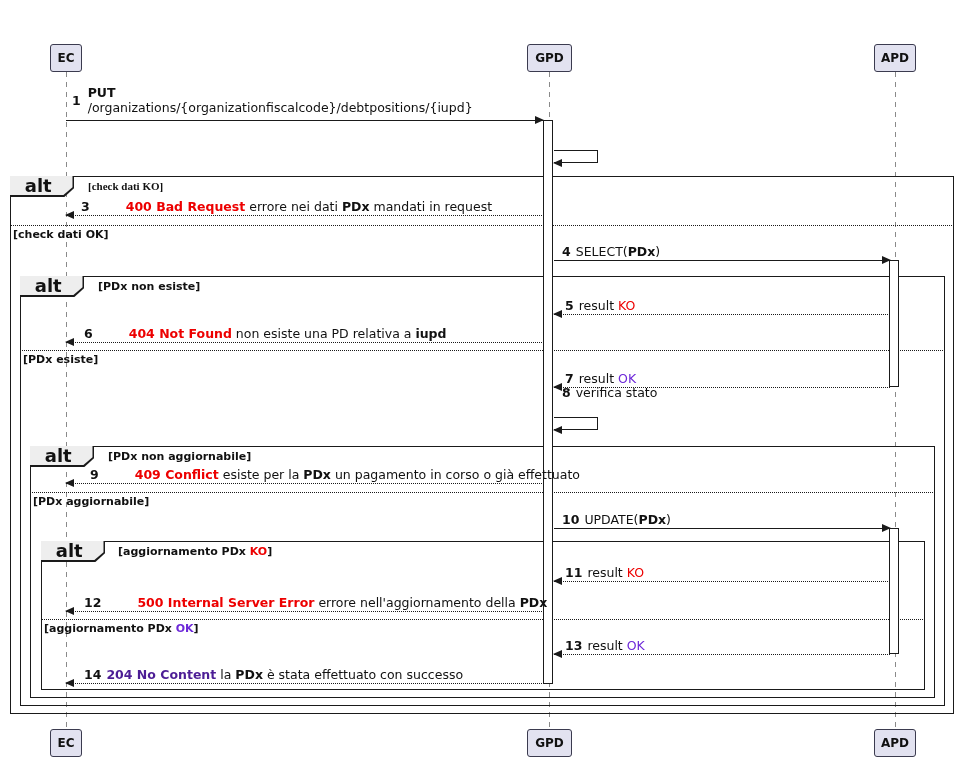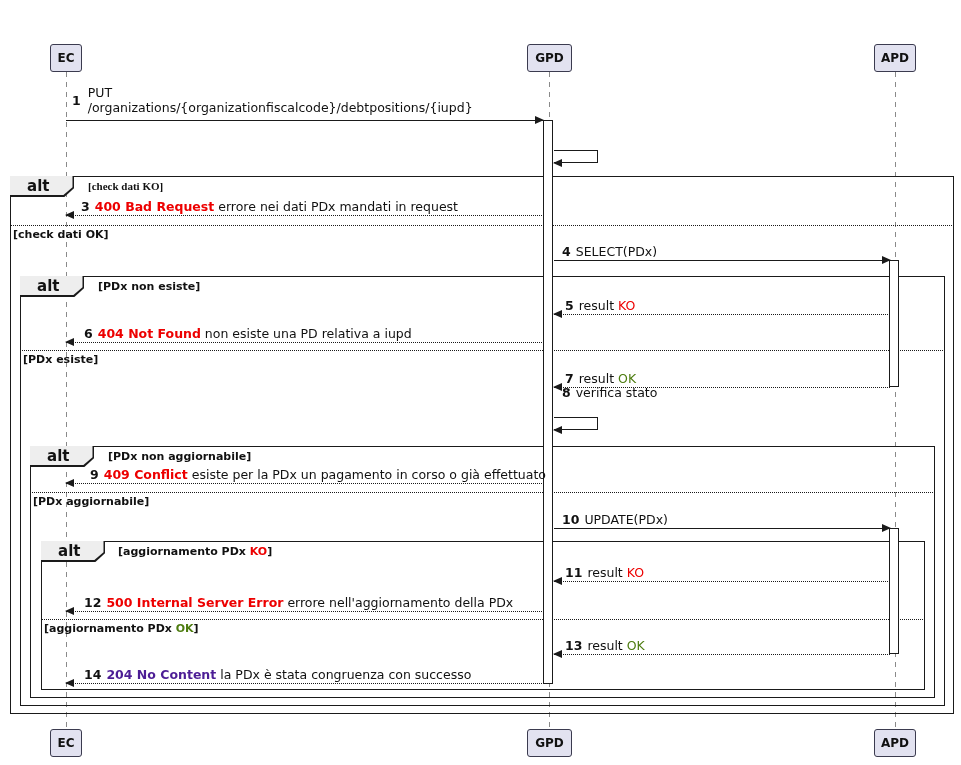--- a/index.html
+++ b/index.html
@@ -17,38 +17,38 @@
   
   .act{position:absolute;width:10px;background:#fff;border:1px solid #1a1a1a;box-sizing:border-box;z-index:5;}
   
   .frame{position:absolute;border:1.5px solid #1a1a1a;box-sizing:border-box;z-index:3;}
   .ftab{position:absolute;width:64px;height:21px;z-index:4;}
   .ftab .outer{position:absolute;inset:0;background:#1a1a1a;
     clip-path:polygon(0 0,100% 0,100% 58%,85% 100%,0 100%);}
   .ftab .inner{position:absolute;left:0;top:0;right:1.5px;bottom:1.8px;background:#EEEEEE;
     clip-path:polygon(0 0,100% 0,100% 58%,85% 100%,0 100%);
     display:flex;align-items:center;justify-content:center;padding-right:6px;
-    font-size:15px;font-weight:bold;}
+    font-size:18px;font-weight:bold;}
   .guard{position:absolute;font-size:11px;font-weight:bold;white-space:nowrap;z-index:6;}
   .divider{position:absolute;height:0;border-top:1px dotted #1a1a1a;z-index:4;}
   
   .line{position:absolute;height:0;border-top:1px solid #1a1a1a;z-index:6;}
   .dotted{border-top-style:dotted;}
   .head{position:absolute;width:0;height:0;border-top:4.5px solid transparent;border-bottom:4.5px solid transparent;top:-5px;}
   .head-r{right:-1px;border-left:9px solid #1a1a1a;}
   .head-l{left:-1px;border-right:9px solid #1a1a1a;}
   .self{position:absolute;width:44px;height:13px;border:1px solid #1a1a1a;border-left:none;box-sizing:border-box;z-index:6;}
   .self .head{left:-1px;bottom:-5px;top:auto;border-right:9px solid #1a1a1a;}
   
   .msg{position:absolute;font-size:12.5px;white-space:nowrap;z-index:7;line-height:15px;}
   .num{font-weight:bold;margin-right:5px;}
-  .b{font-weight:normal;}
+  .b{font-weight:bold;}
   .r{color:#ED0000;}
-  .rb{color:#ED0000;font-weight:bold;}
-  .g{color:#4d7c0f;}
+  .rb{color:#ED0000;font-weight:bold;margin-left:31px;}
+  .g{color:#6d28d9;}
   .gb{color:#4c1d95;font-weight:bold;}
   .msg1wrap{display:flex;align-items:center;gap:2px;}
   .msg1lines{display:flex;flex-direction:column;}
 </style>
 </head>
 <body>
 
 <div id="diagram">
 
 
@@ -179,18 +179,18 @@
   <div class="msg" style="left:84px;top:595px;"><span class="num">12</span><span><span class="rb">500 Internal Server Error</span><span> errore nell'aggiornamento della </span><span class="b">PDx</span></span></div>
   <div class="line dotted" style="left:66px;top:611px;width:478px;">
       <span class="head head-l"></span>
     </div>
 
   <div class="msg" style="left:565px;top:638px;"><span class="num">13</span><span><span>result </span><span class="g">OK</span></span></div>
   <div class="line dotted" style="left:554px;top:654px;width:336px;">
       <span class="head head-l"></span>
     </div>
 
-  <div class="msg" style="left:84px;top:667px;"><span class="num">14</span><span><span class="gb">204 No Content</span><span> la </span><span class="b">PDx</span><span> è stata congruenza con successo</span></span></div>
+  <div class="msg" style="left:84px;top:667px;"><span class="num">14</span><span><span class="gb">204 No Content</span><span> la </span><span class="b">PDx</span><span> è stata effettuato con successo</span></span></div>
   <div class="line dotted" style="left:66px;top:683px;width:478px;">
       <span class="head head-l"></span>
     </div>
 
 </div>
 
 </body></html>

